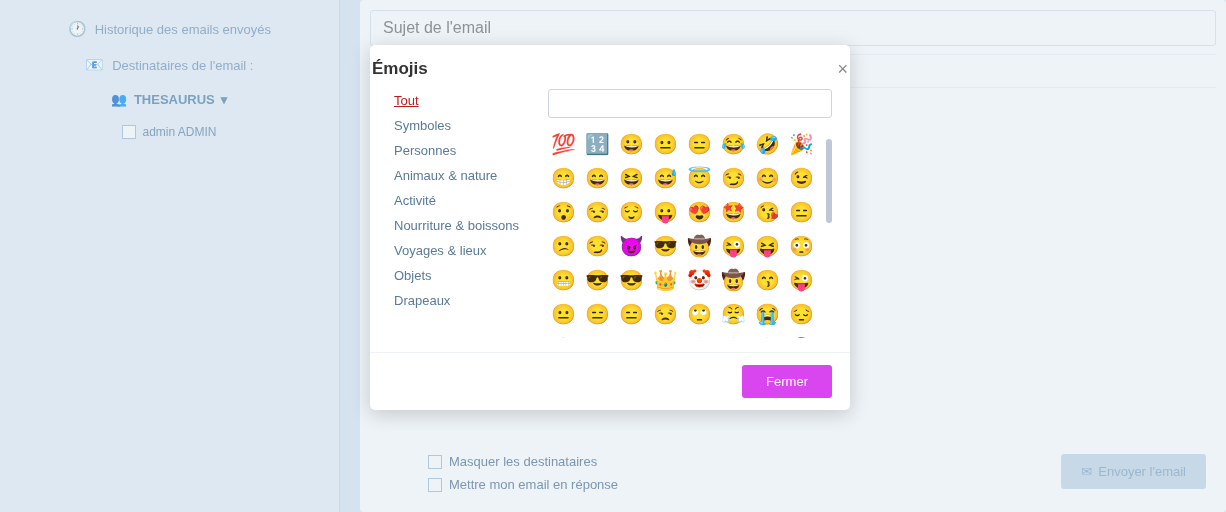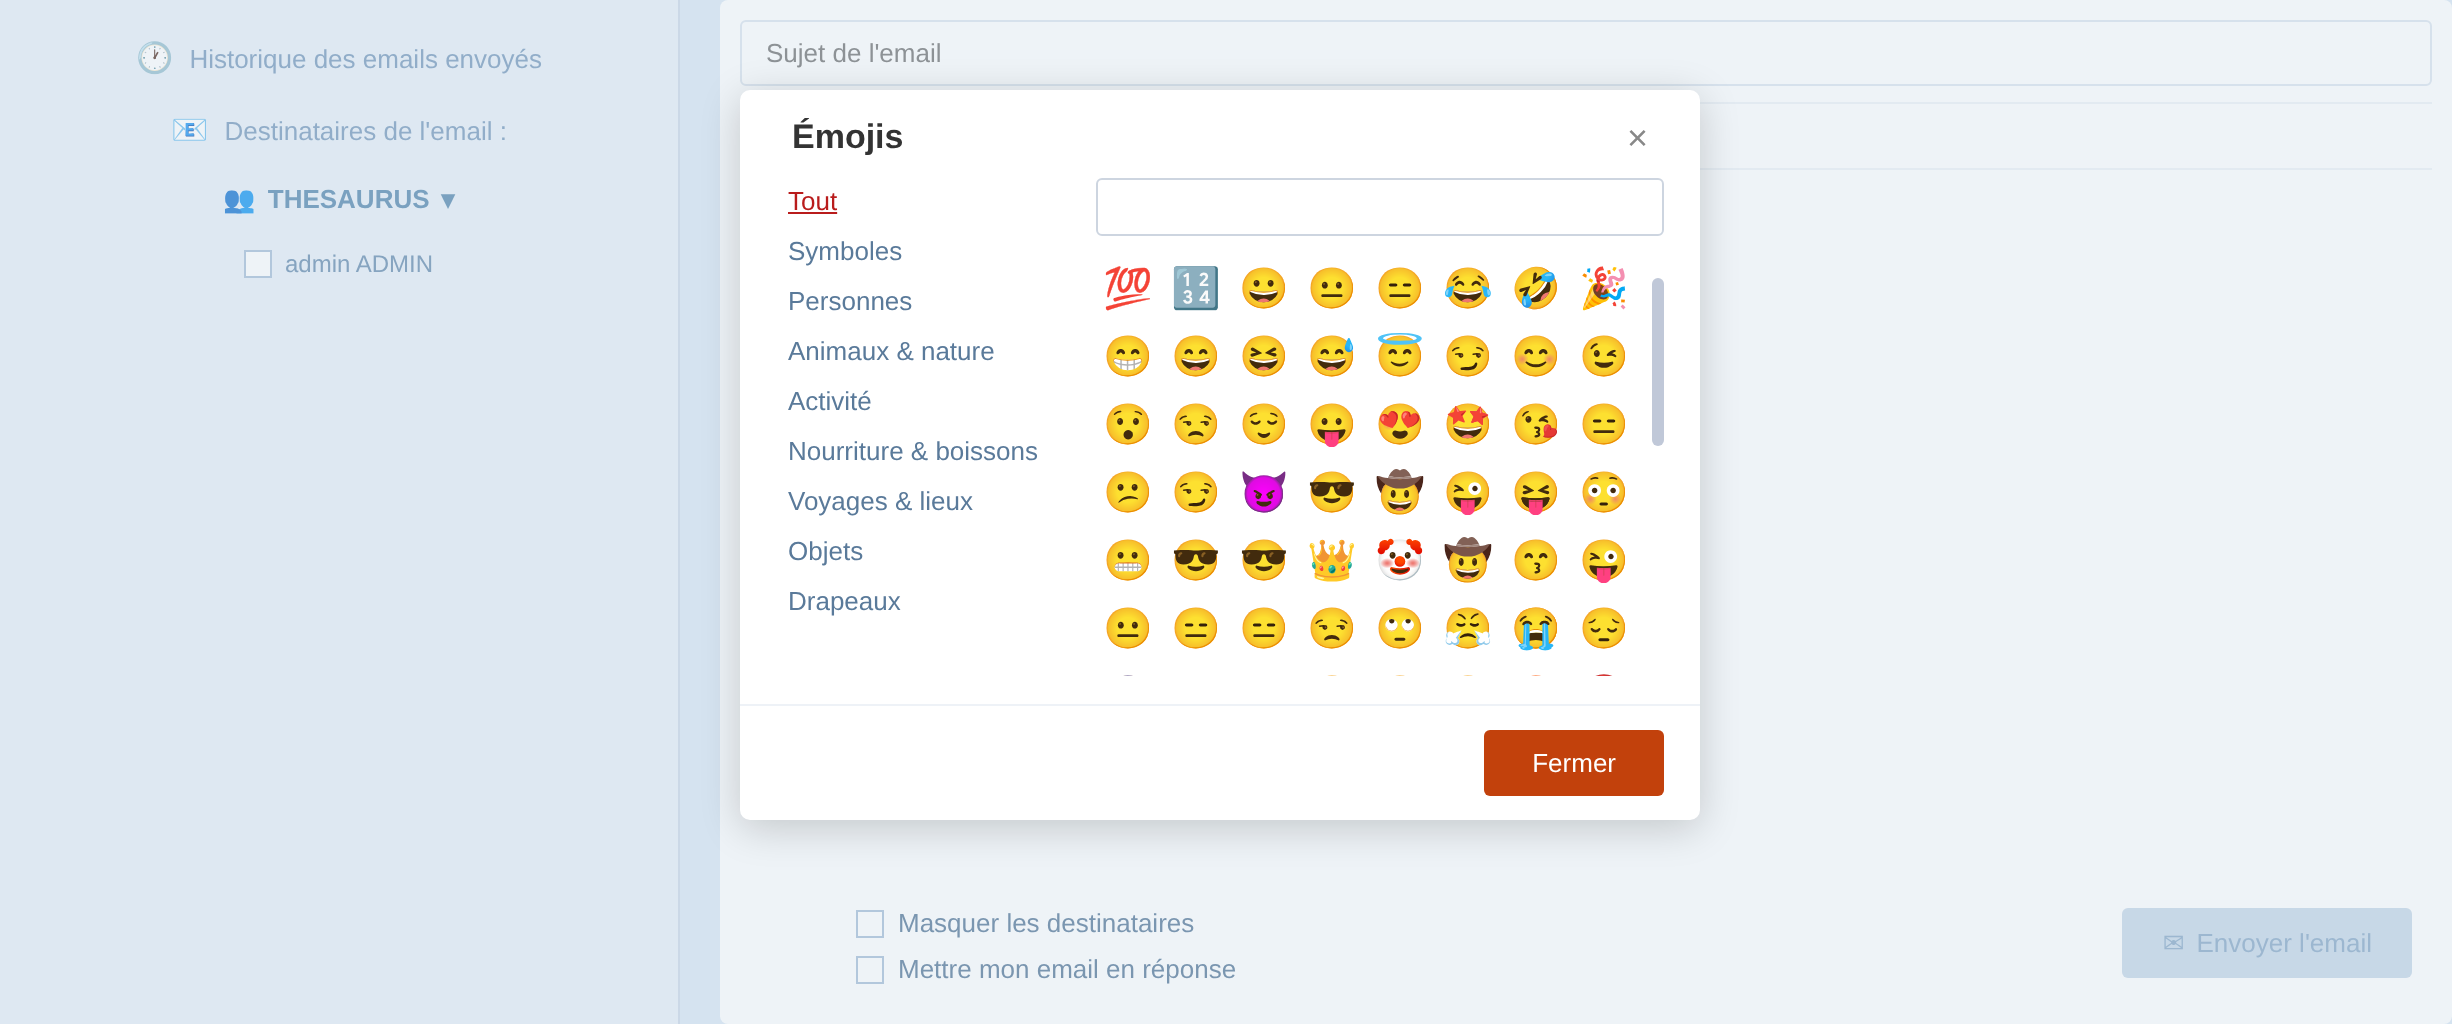--- a/index.html
+++ b/index.html
@@ -72,21 +72,21 @@
       background: white;
       border-radius: 4px;
       padding: 10px;
     }
 
     .subject-input {
       width: 100%;
       border: 1px solid #dde5ef;
       border-radius: 3px;
       padding: 8px 12px;
-      font-size: 13px;
+      font-size: 16px;
       color: #aab5c5;
       margin-bottom: 8px;
       outline: none;
     }
 
     .toolbar {
       display: flex;
       align-items: center;
       gap: 4px;
       padding: 6px 0;
@@ -172,21 +172,21 @@
       border-radius: 5px;
       box-shadow: 0 4px 20px rgba(0,0,0,0.18);
       z-index: 20;
       overflow: hidden;
     }
 
     .modal-header {
       display: flex;
       align-items: center;
       justify-content: space-between;
-      padding: 14px 26px 10px;
+      padding: 14px 2px 10px;
     }
 
     .modal-title {
       font-size: 17px;
       font-weight: 600;
       color: #333;
     }
 
     .modal-close {
       background: none;
@@ -281,21 +281,21 @@
     .emoji-grid::-webkit-scrollbar-thumb { background: #c0c8d8; border-radius: 3px; }
 
     .modal-footer {
       border-top: 1px solid #eef2f7;
       padding: 12px 18px;
       display: flex;
       justify-content: flex-end;
     }
 
     .fermer-btn {
-      background: #c2410c;
+      background: #d946ef;
       color: white;
       border: none;
       border-radius: 3px;
       padding: 9px 24px;
       font-size: 13px;
       cursor: pointer;
       font-weight: 500;
     }
 
     .scrollbar-thumb {

